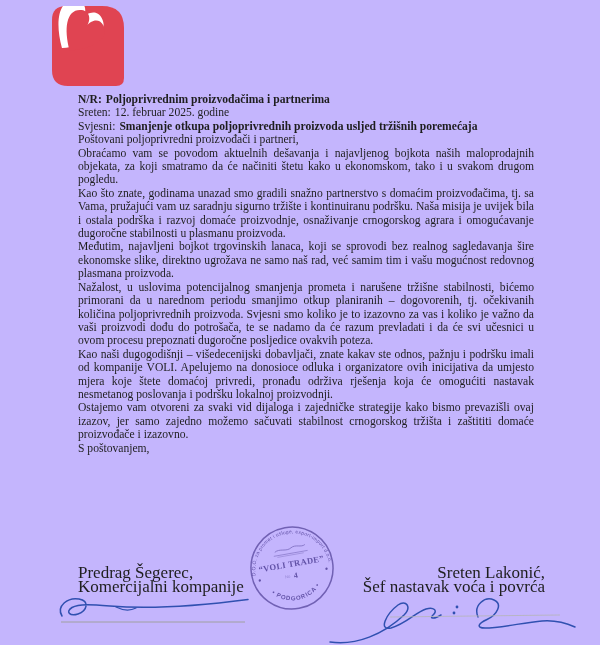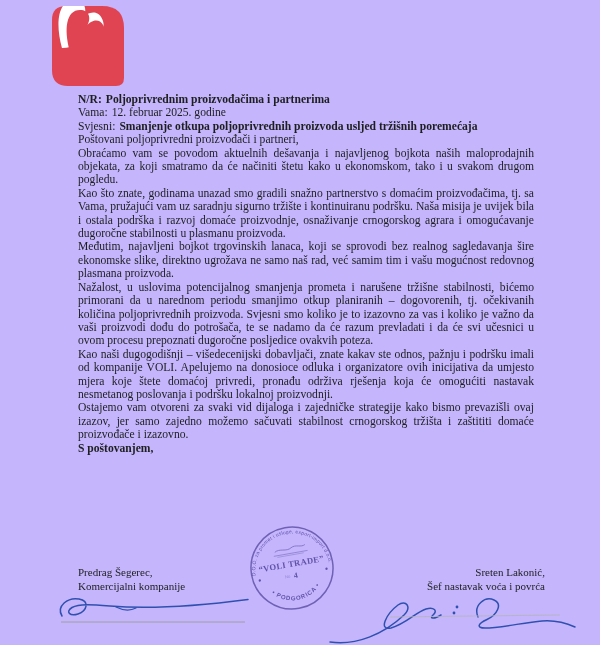--- a/index.html
+++ b/index.html
@@ -11,22 +11,22 @@
   .page{position:absolute;inset:0;background:#c4b5fd;}
   .logo{position:absolute;left:52px;top:6px;width:72px;height:80px;}
   .content{position:absolute;left:78px;top:93px;width:456px;font-size:11.6px;line-height:13.4px;}
   .content p{margin:0;text-align:justify;}
   .bold{font-weight:bold;}
   .lbl{margin-right:4px;}
   .subject-line{margin-top:12px;}
   .salutation{margin-top:14px;text-align:center;}
   .para1{margin-top:11px;}
   .para{margin-top:10px;}
-  .closing{margin-top:8px;text-align:left;font-weight:bold;}
-  .signer{position:absolute;font-size:11px;line-height:13.6px;}
+  .closing{margin-top:8px;text-align:left;}
+  .signer{position:absolute;font-size:17px;line-height:13.6px;}
   .signer-left{left:78px;top:566px;}
   .signer-right{right:55px;top:566px;text-align:right;}
   .sig-left{position:absolute;left:56px;top:594px;width:200px;height:34px;}
   .sig-right{position:absolute;left:328px;top:584px;width:258px;height:62px;}
   .stamp{position:absolute;left:246px;top:522px;width:92px;height:92px;transform:rotate(-10deg);opacity:0.92;}
   .stamp text{font-family:"Liberation Sans", sans-serif;}
   .stamp .serif{font-family:"Liberation Serif", serif;}
 </style>
 </head>
 <body>
@@ -38,21 +38,21 @@
     <g transform="translate(24,22) rotate(35) scale(1.75)">
       <path d="M 0 14 C -12 4 -18 -8 -9 -13 C -3 -16 0 -10 0 -7 C 0 -10 3 -16 9 -13 C 18 -8 12 4 0 14 Z" fill="#ffffff"></path>
     </g>
     <g transform="translate(29.5,27.5) rotate(35) scale(1.48)">
       <path d="M 0 14 C -12 4 -18 -8 -9 -13 C -3 -16 0 -10 0 -7 C 0 -10 3 -16 9 -13 C 18 -8 12 4 0 14 Z" fill="#e04452"></path>
     </g>
   </svg>
 
   <div class="content">
     <p class="bold"><span class="lbl">N/R:</span><span>Poljoprivrednim proizvođačima i partnerima</span></p>
-    <p><span class="lbl">Vama:</span><span>12. februar 2025. godine</span></p>
+    <p><span class="lbl">Sreten:</span><span>12. februar 2025. godine</span></p>
     <p class="subject-line"><span class="lbl">Svjesni:</span><span class="bold">Smanjenje otkupa poljoprivrednih proizvoda usljed tržišnih poremećaja</span></p>
     <p class="salutation">Poštovani poljoprivredni proizvođači i partneri,</p>
     <p class="para1">Obraćamo vam se povodom aktuelnih dešavanja i najavljenog bojkota naših maloprodajnih objekata, za koji smatramo da će načiniti štetu kako u ekonomskom, tako i u svakom drugom pogledu.</p>
     <p class="para">Kao što znate, godinama unazad smo gradili snažno partnerstvo s domaćim proizvođačima, tj. sa Vama, pružajući vam uz saradnju sigurno tržište i kontinuiranu podršku. Naša misija je uvijek bila i ostala podrška i razvoj domaće proizvodnje, osnaživanje crnogorskog agrara i omogućavanje dugoročne stabilnosti u plasmanu proizvoda.</p>
     <p class="para">Međutim, najavljeni bojkot trgovinskih lanaca, koji se sprovodi bez realnog sagledavanja šire ekonomske slike, direktno ugrožava ne samo naš rad, već samim tim i vašu mogućnost redovnog plasmana proizvoda.</p>
     <p class="para">Nažalost, u uslovima potencijalnog smanjenja prometa i narušene tržišne stabilnosti, bićemo primorani da u narednom periodu smanjimo otkup planiranih – dogovorenih, tj. očekivanih količina poljoprivrednih proizvoda. Svjesni smo koliko je to izazovno za vas i koliko je važno da vaši proizvodi dođu do potrošača, te se nadamo da će razum prevladati i da će svi učesnici u ovom procesu prepoznati dugoročne posljedice ovakvih poteza.</p>
     <p class="para">Kao naši dugogodišnji – višedecenijski dobavljači, znate kakav ste odnos, pažnju i podršku imali od kompanije VOLI. Apelujemo na donosioce odluka i organizatore ovih inicijativa da umjesto mjera koje štete domaćoj privredi, pronađu održiva rješenja koja će omogućiti nastavak nesmetanog poslovanja i podršku lokalnoj proizvodnji.</p>
     <p class="para">Ostajemo vam otvoreni za svaki vid dijaloga i zajedničke strategije kako bismo prevazišli ovaj izazov, jer samo zajedno možemo sačuvati stabilnost crnogorskog tržišta i zaštititi domaće proizvođače i izazovno.</p>
     <p class="closing">S poštovanjem,</p>
   </div>

